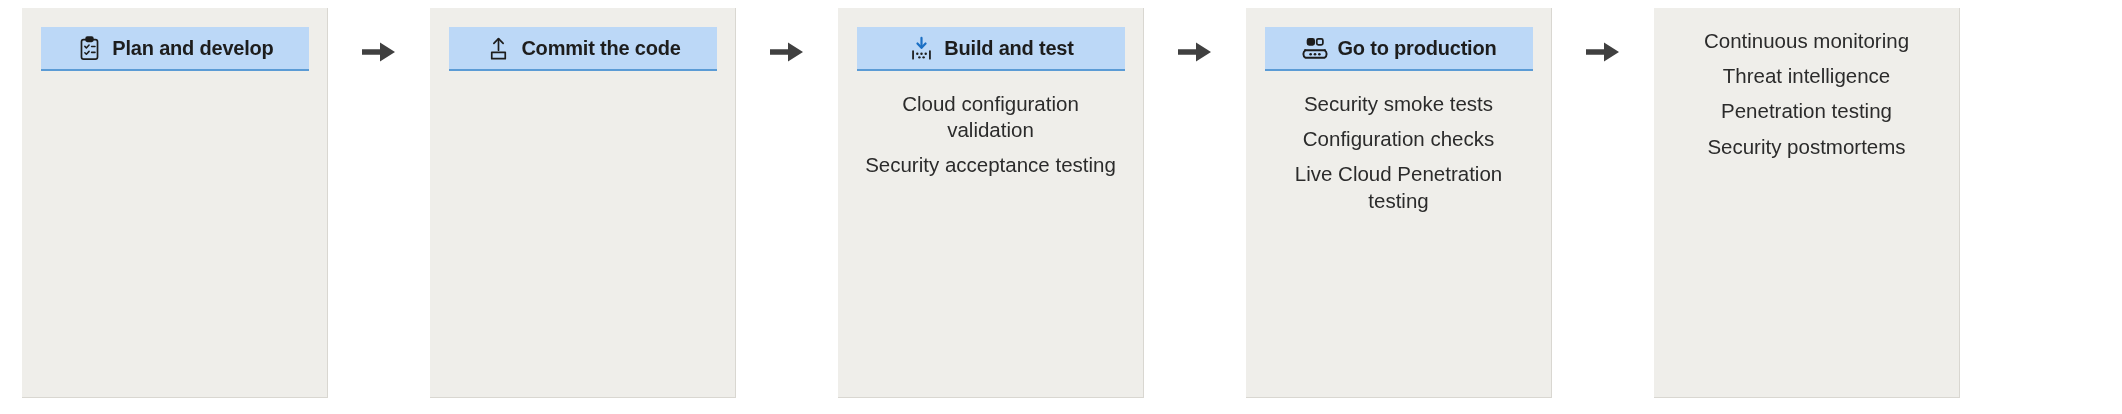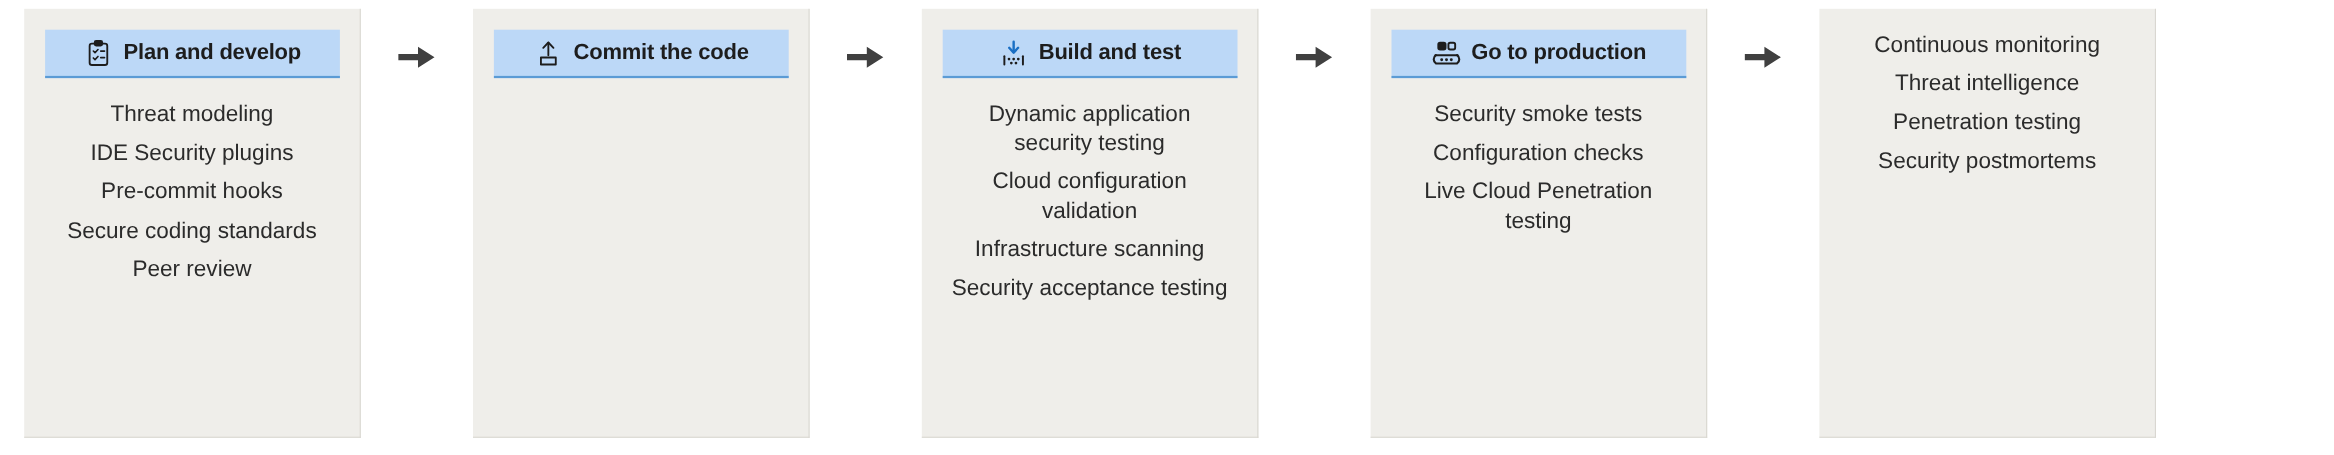--- a/index.html
+++ b/index.html
@@ -117,27 +117,20 @@
         <svg width="27" height="27" viewBox="0 0 32 32" fill="none" stroke="#1d1d1d" stroke-width="2">
           <rect x="6.5" y="5.5" width="19" height="23" rx="2.5"></rect>
           <rect x="12" y="2.5" width="8" height="5" rx="1.5" fill="#1d1d1d" stroke="#1d1d1d"></rect>
           <path d="M10.5 13.5l1.8 1.8 3.2-3.4" stroke-width="1.8" stroke-linecap="round" stroke-linejoin="round"></path>
           <path d="M10.5 21l1.8 1.8 3.2-3.4" stroke-width="1.8" stroke-linecap="round" stroke-linejoin="round"></path>
           <path d="M18.5 13.6h4" stroke-width="1.8" stroke-linecap="round"></path>
           <path d="M18.5 20.6h4" stroke-width="1.8" stroke-linecap="round"></path>
         </svg>
       </span>
       <span class="stage-title">Plan and develop</span>
-    </div>
-    <div class="stage-body">
-      <div class="stage-item">Threat modeling</div>
-      <div class="stage-item">IDE Security plugins</div>
-      <div class="stage-item">Pre-commit hooks</div>
-      <div class="stage-item">Secure coding standards</div>
-      <div class="stage-item">Peer review</div>
     </div>
   </div>
 
   <div class="arrow">
     <svg class="arrow-inner" width="34" height="22" viewBox="0 0 34 22">
       <path d="M0 8.2 H18 V1.5 L33 11 L18 20.5 V13.8 H0 Z" fill="#404040"></path>
     </svg>
   </div>
 
   <div class="stage">
@@ -170,23 +163,21 @@
           <circle cx="11" cy="22.2" r="1.45" fill="#1d1d1d" stroke="none"></circle>
           <circle cx="16" cy="22.2" r="1.45" fill="#1d1d1d" stroke="none"></circle>
           <circle cx="21" cy="22.2" r="1.45" fill="#1d1d1d" stroke="none"></circle>
           <circle cx="13.5" cy="26.5" r="1.45" fill="#1d1d1d" stroke="none"></circle>
           <circle cx="18.5" cy="26.5" r="1.45" fill="#1d1d1d" stroke="none"></circle>
         </svg>
       </span>
       <span class="stage-title">Build and test</span>
     </div>
     <div class="stage-body">
-      <div class="stage-item">Dynamic application security testing</div>
       <div class="stage-item">Cloud configuration validation</div>
-      <div class="stage-item">Infrastructure scanning</div>
       <div class="stage-item">Security acceptance testing</div>
     </div>
   </div>
 
   <div class="arrow">
     <svg class="arrow-inner" width="34" height="22" viewBox="0 0 34 22">
       <path d="M0 8.2 H18 V1.5 L33 11 L18 20.5 V13.8 H0 Z" fill="#404040"></path>
     </svg>
   </div>
 

